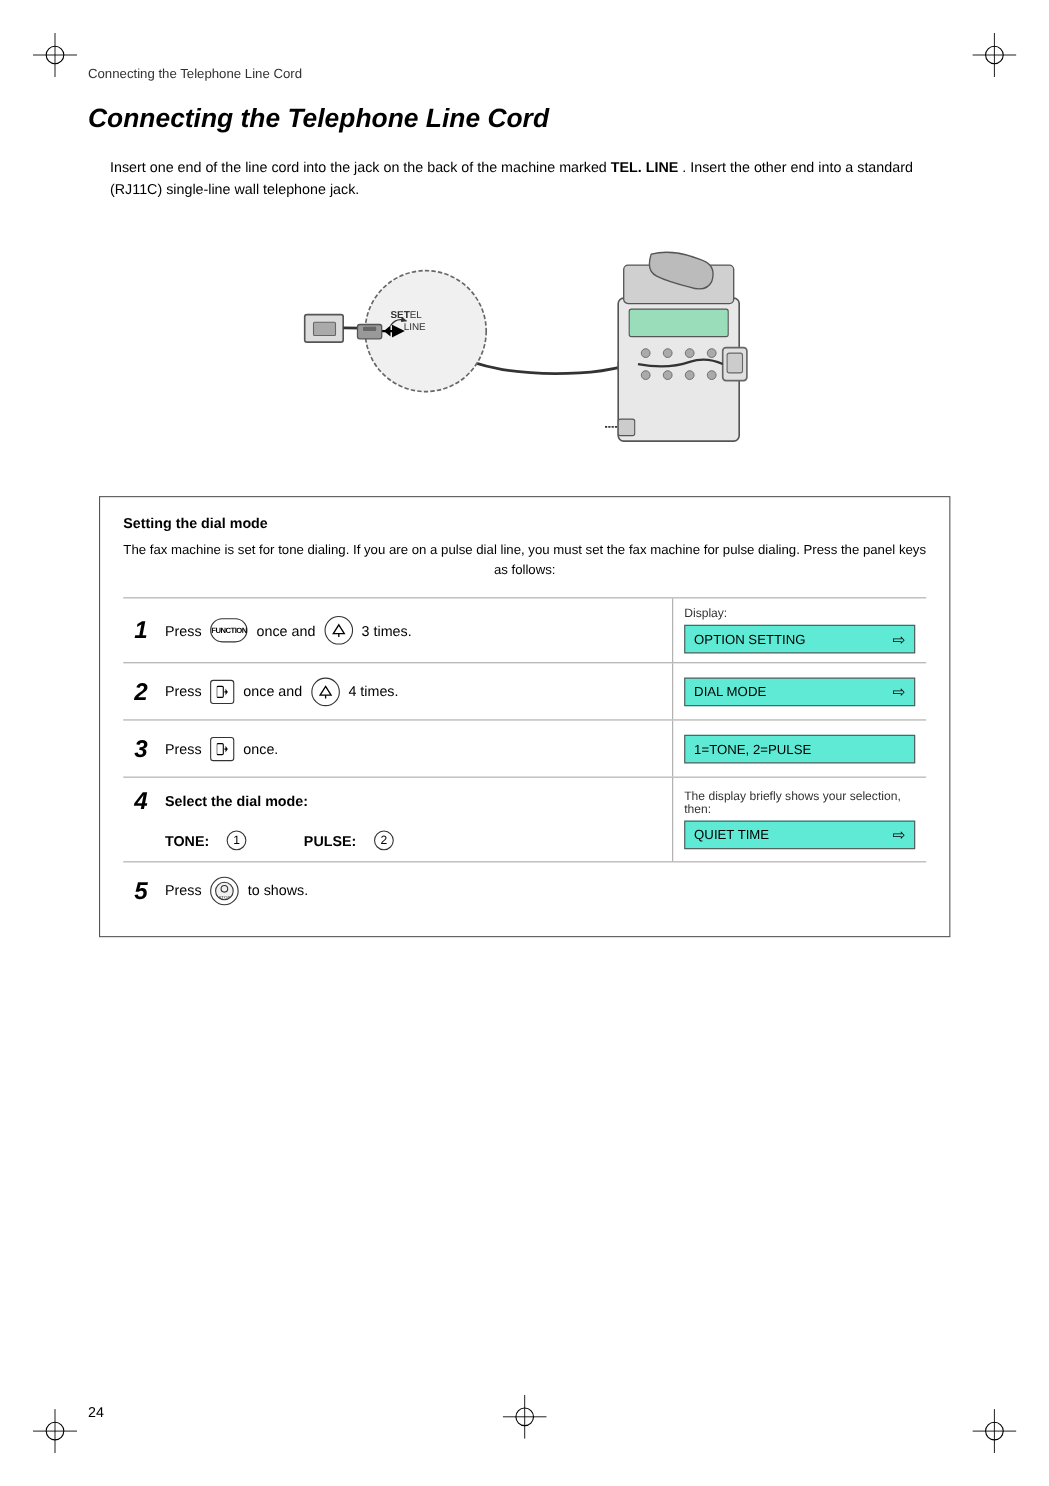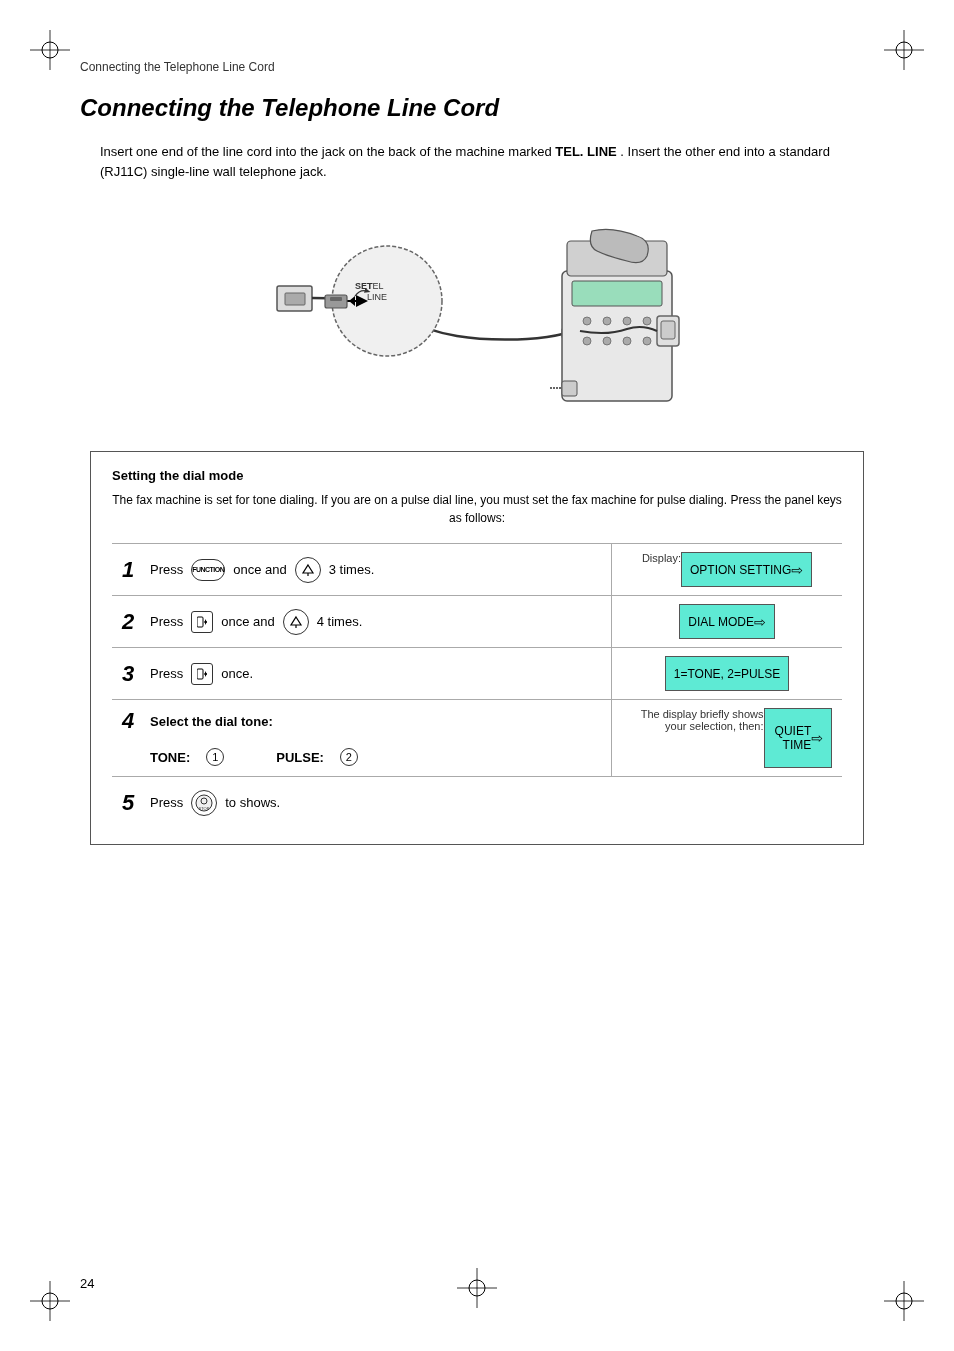--- a/index.html
+++ b/index.html
@@ -117,23 +117,22 @@
       font-weight: bold;
       min-width: 22px;
       line-height: 1;
     }
 
     .step-right {
       width: 230px;
       padding: 8px 10px;
       font-size: 12px;
       display: flex;
-      flex-direction: row;
+      flex-direction: column;
       justify-content: center;
-      text-align: right;
     }
 
     .display-label {
       font-size: 11px;
       color: #333;
       margin-bottom: 4px;
     }
 
     .display-box {
       border: 1px solid #555;
@@ -457,21 +456,21 @@
           <div class="display-box">
             <span>1=TONE, 2=PULSE</span>
           </div>
         </div>
       </div>
 
       <div class="step-row" style="align-items:stretch;">
         <div class="step-left step4-left" style="flex-direction:column; align-items:flex-start; padding: 10px;">
           <div class="step4-header">
             <span class="step-number">4</span>
-            <strong>Select the dial tone:</strong>
+            <strong>Select the dial mode:</strong>
           </div>
           <div class="tone-pulse-row step4-content">
             <span class="tone-label">TONE:</span>
             <span class="num-circle">1</span>
             <span style="margin: 0 10px;"></span>
             <span class="pulse-label">PULSE:</span>
             <span class="num-circle">2</span>
           </div>
         </div>
         <div class="step-right">

